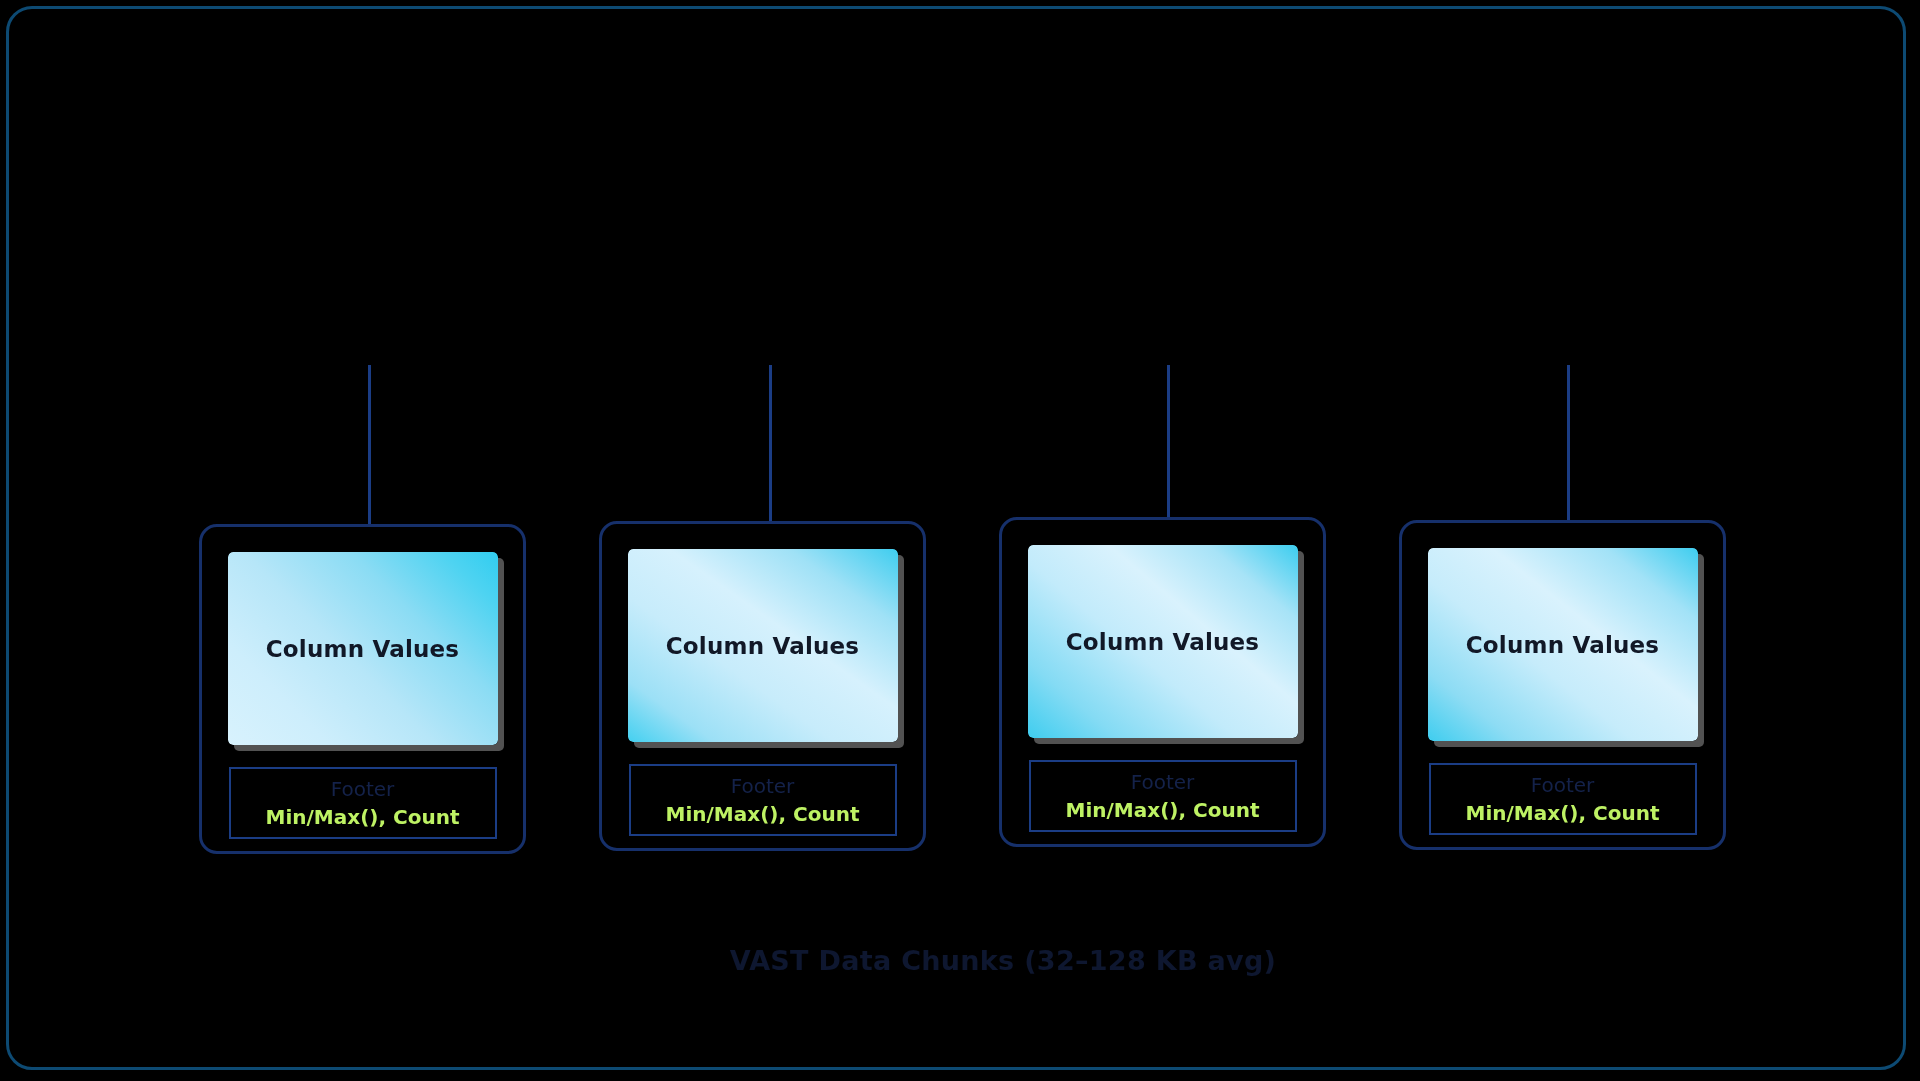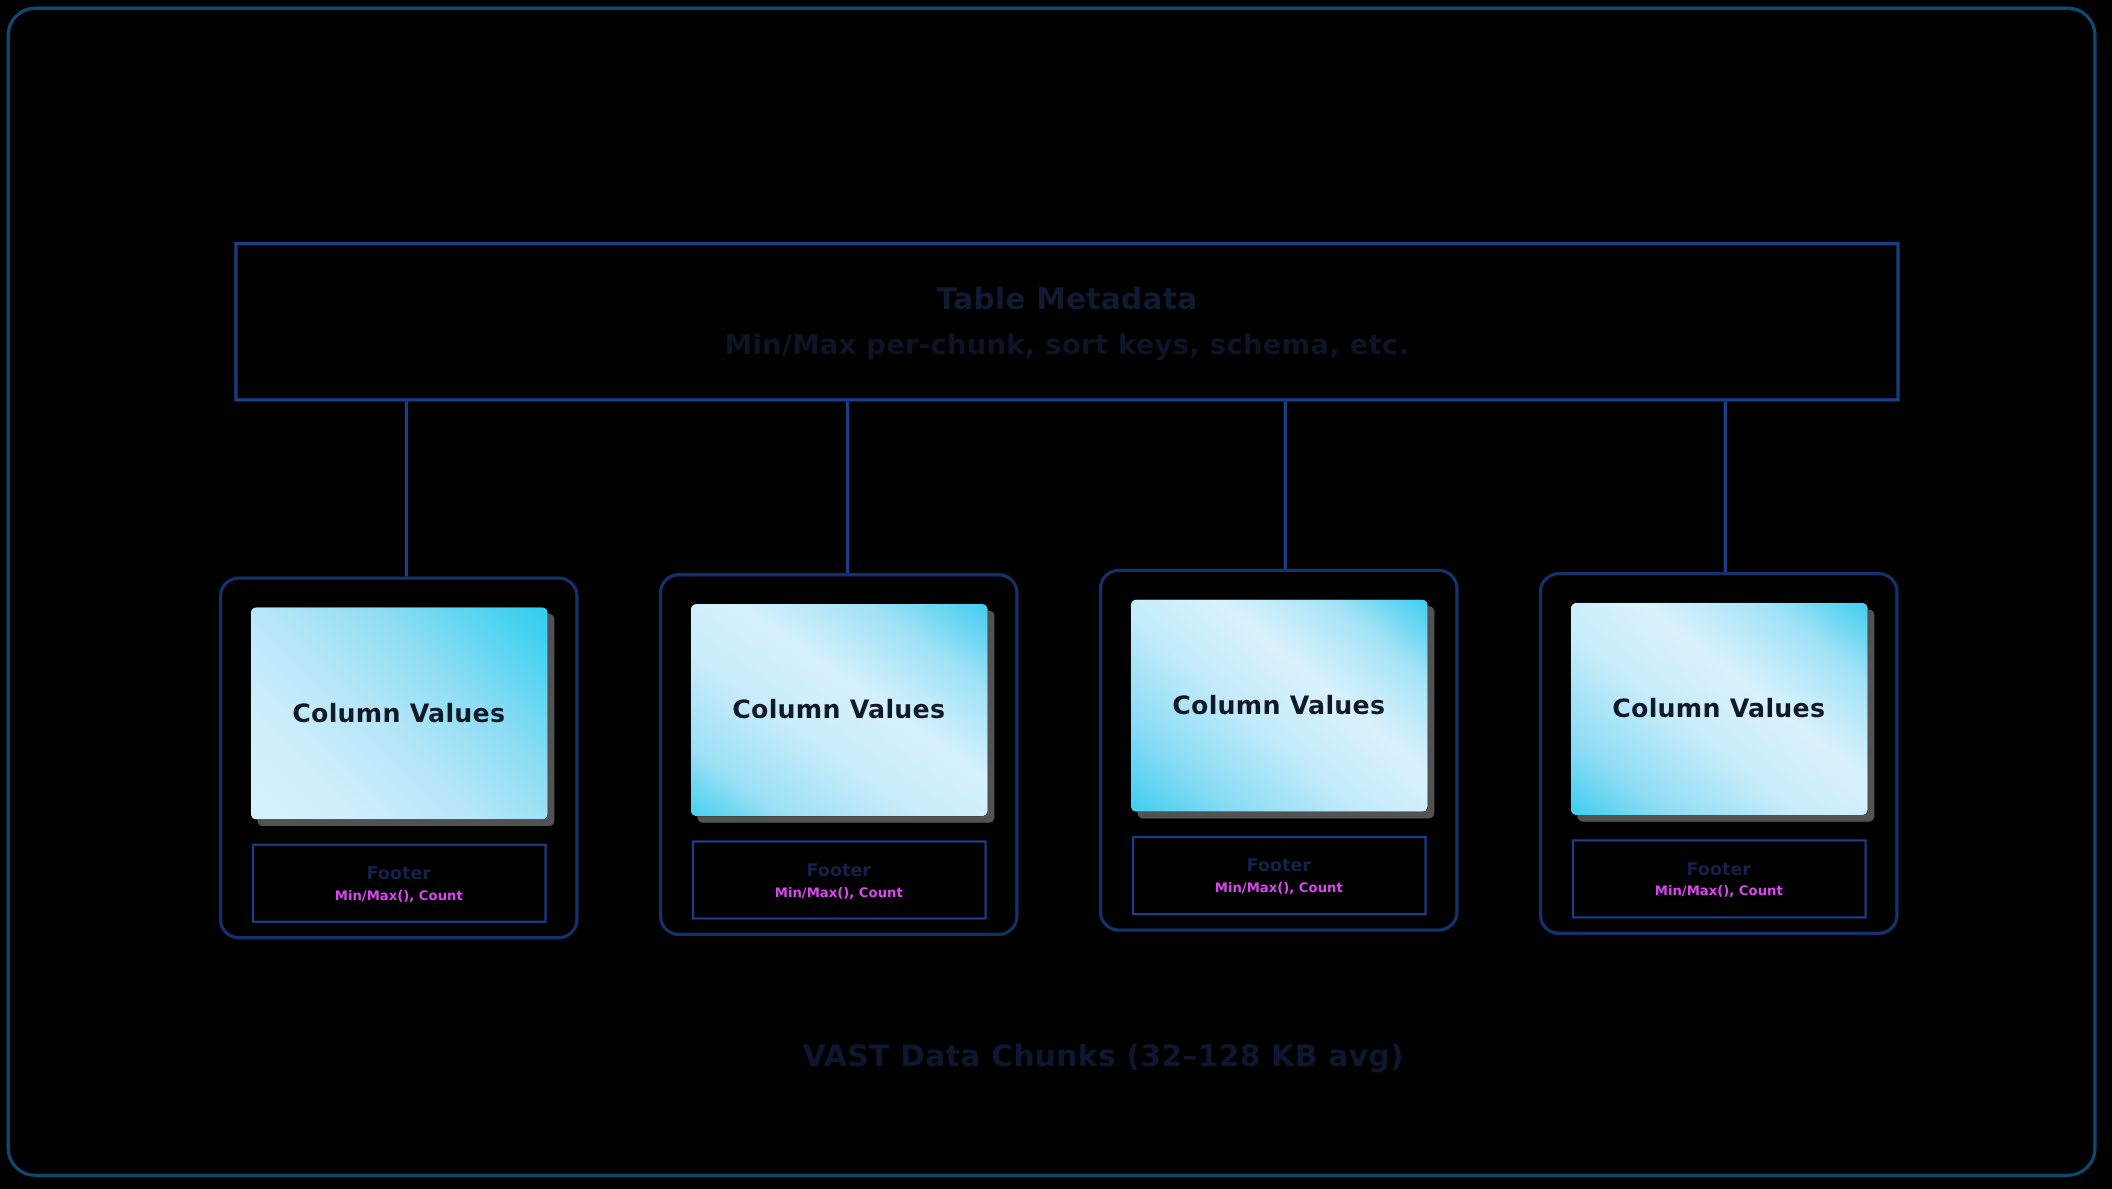--- a/index.html
+++ b/index.html
@@ -129,29 +129,29 @@
     margin-top: 22px;
     box-sizing: border-box;
     border: 2px solid #1b3d85;
     background: #000000;
     display: flex;
     flex-direction: column;
     align-items: center;
     justify-content: center;
   }
   .footer-title {
-    font-size: 16px;
-    font-weight: bold;
+    font-size: 20px;
+    font-weight: normal;
     color: #14224a;
     line-height: 1.2;
   }
   .footer-detail {
-    font-size: 12px;
-    font-weight: bold;
-    color: #d946ef;
+    font-size: 20px;
+    font-weight: bold;
+    color: #bef264;
     margin-top: 4px;
     line-height: 1.2;
   }
 
   
   #chunks-caption {
     position: absolute;
     left: 0;
     top: 936px;
     width: 1900px;
@@ -161,24 +161,20 @@
     color: #0e1730;
     letter-spacing: 0.3px;
     padding-left: 44px;
   }
 </style>
 </head>
 <body>
 
 <div id="diagram-frame">
 
-  <div id="metadata-box">
-    <div id="metadata-title">Table Metadata</div>
-    <div id="metadata-subtitle">Min/Max per-chunk, sort keys, schema, etc.</div>
-  </div>
 
   <div class="connector-vertical" style="left:359px; top:356px; height:159px;"></div>
   <div class="connector-vertical" style="left:760px; top:356px; height:159px;"></div>
   <div class="connector-vertical" style="left:1158px; top:356px; height:159px;"></div>
   <div class="connector-vertical" style="left:1558px; top:356px; height:159px;"></div>
 
   <div class="chunk-card" style="left:190px;">
     <div class="column-values-box">
       <div class="grad variant-1"></div>
       <div class="column-values-label">Column Values</div>

